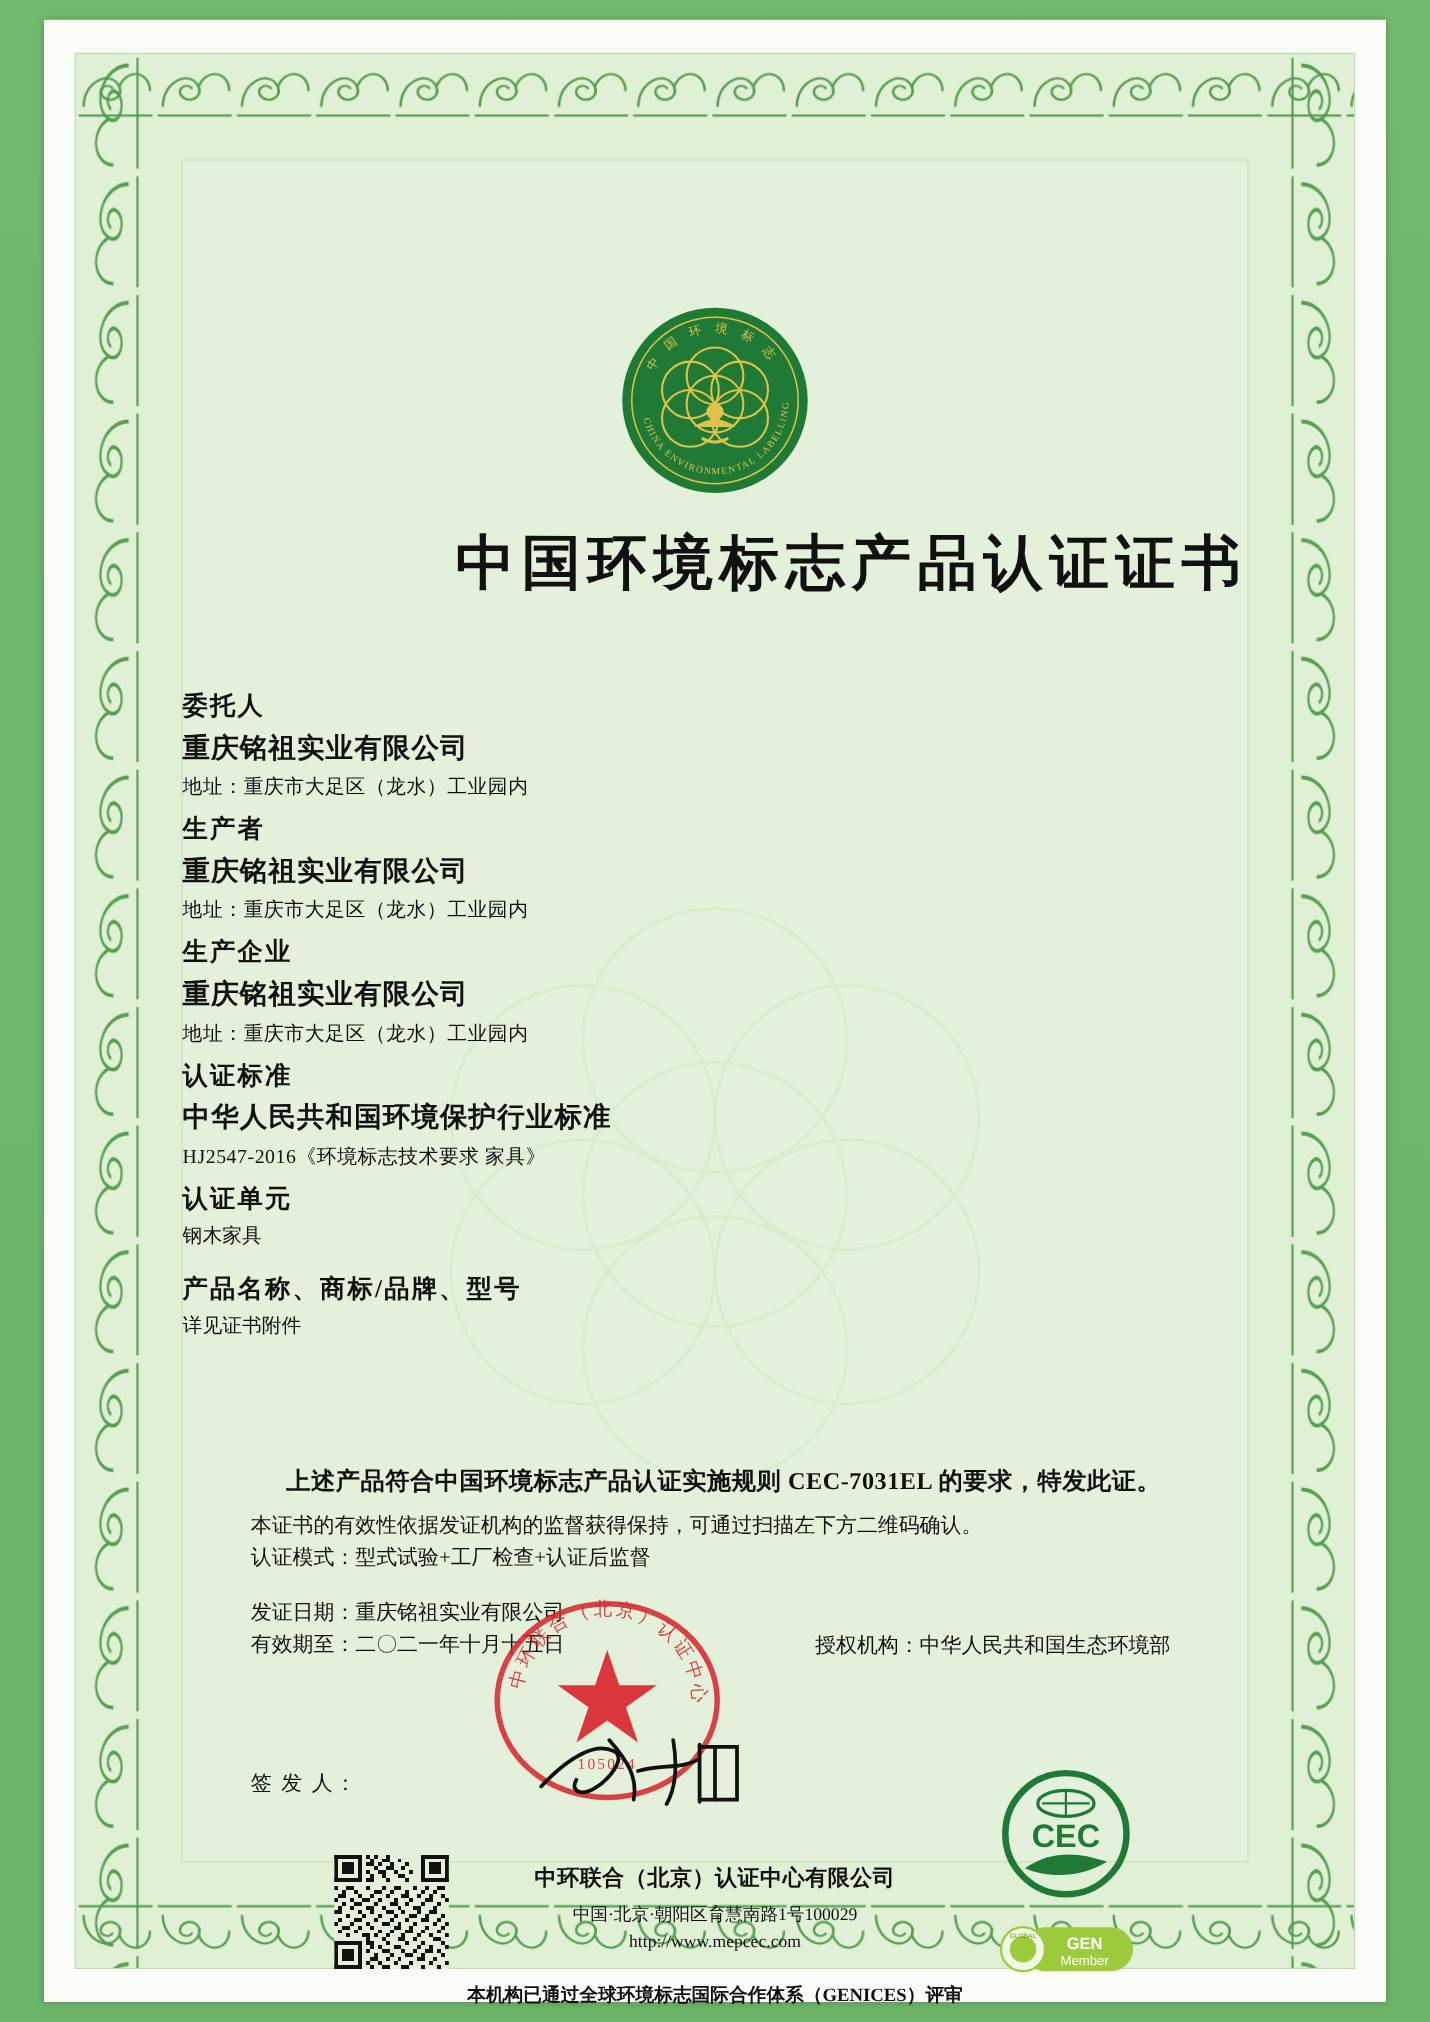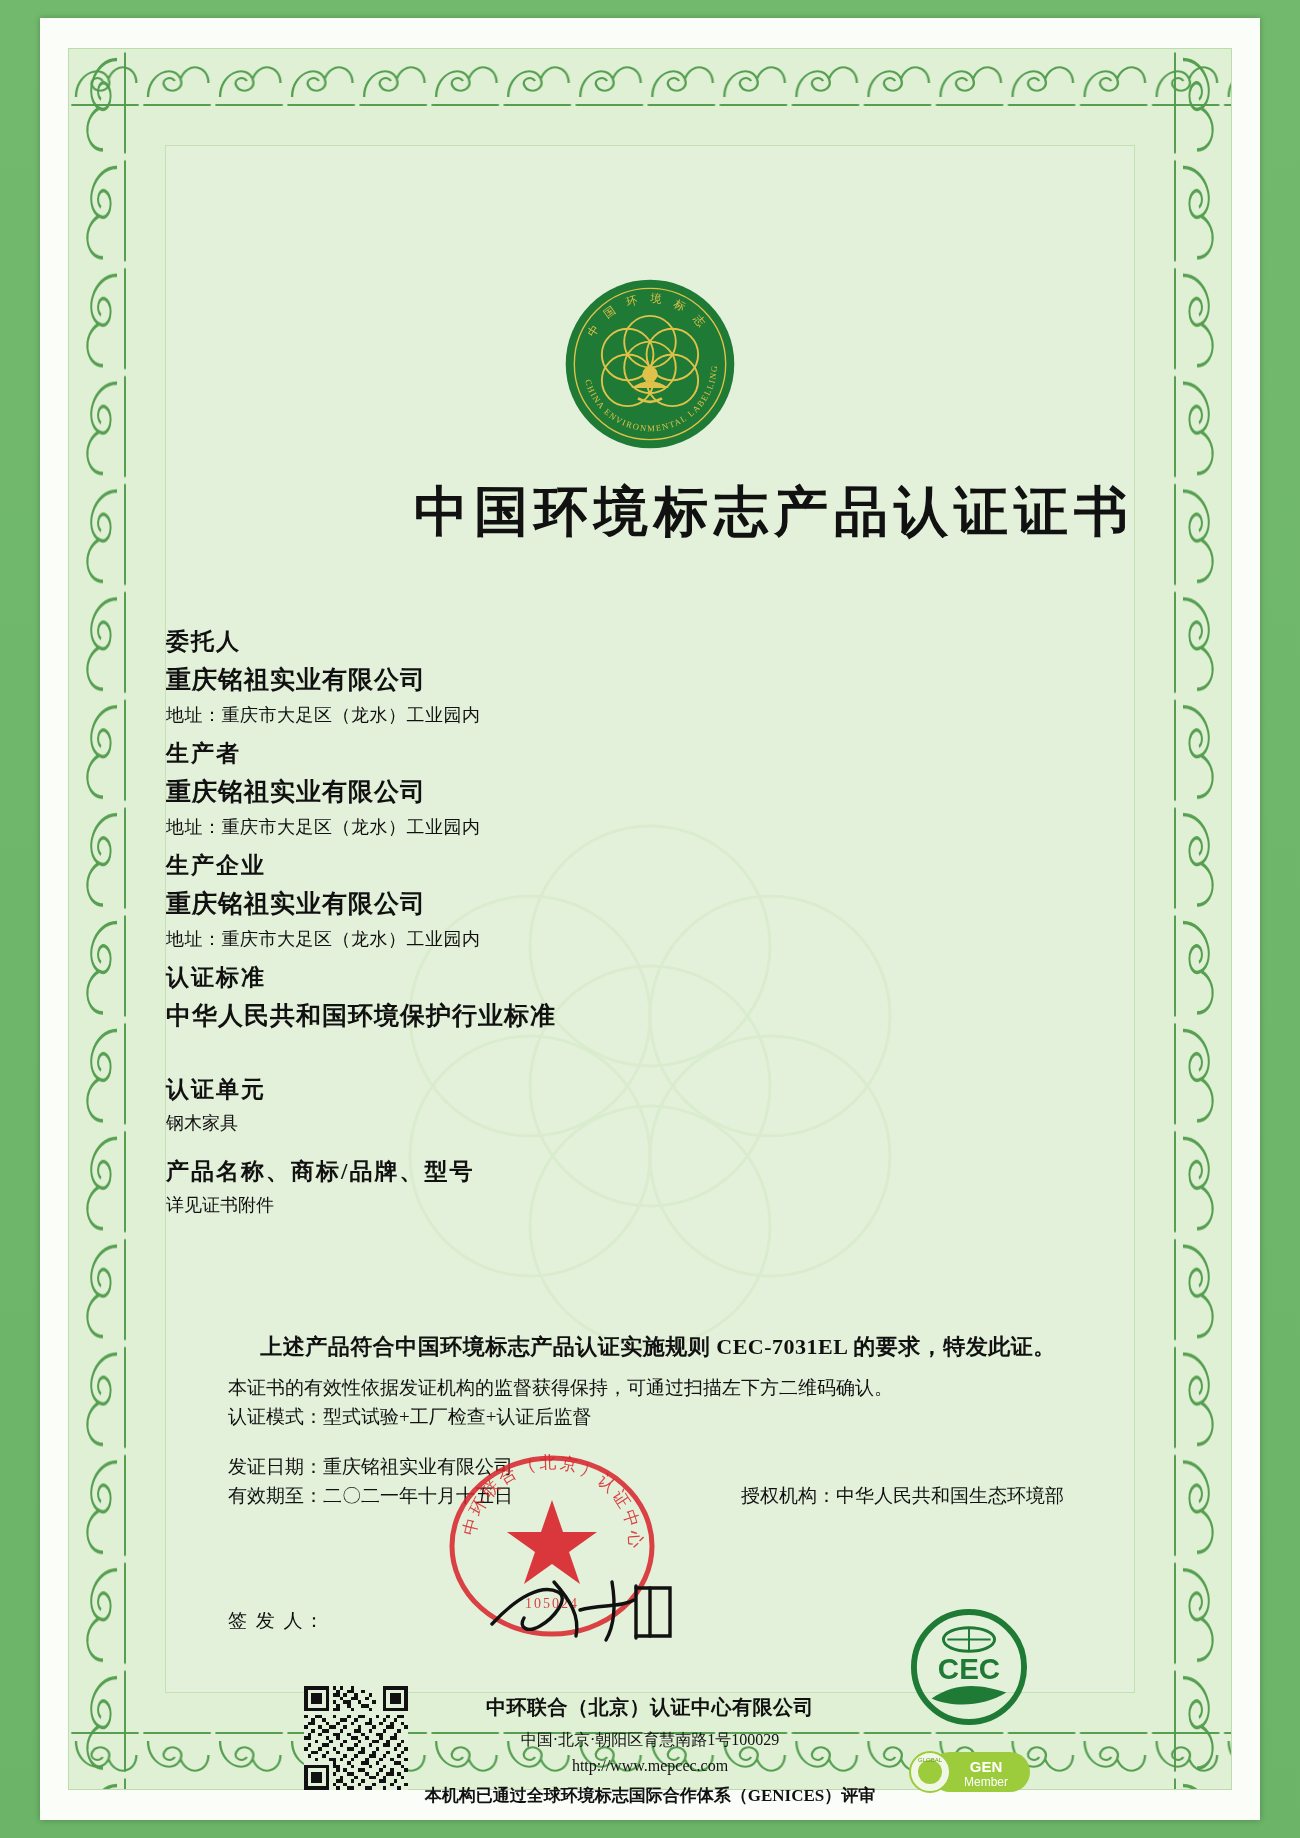--- a/index.html
+++ b/index.html
@@ -123,21 +123,21 @@
   .qr{
     position:absolute;left:138px;top:1540px;width:104px;height:104px;
   }
   
   .footer{
     position:absolute;left:0;right:0;top:1548px;text-align:center;color:#111;
   }
   .f1{font-size:20px;font-weight:bold;letter-spacing:.5px;}
   .f2{font-size:16px;margin-top:9px;}
   .f3{font-size:16px;margin-top:6px;}
-  .f4{font-size:17px;margin-top:9px;font-weight:bold;}
+  .f4{font-size:17px;margin-top:27px;font-weight:bold;}
   
   .ceclogo{
     position:absolute;right:106px;top:1462px;width:118px;height:118px;
   }
   .genlogo{
     position:absolute;right:100px;top:1600px;width:130px;height:52px;
   }
   .nowrap{white-space:nowrap;}
 </style>
 </head>
@@ -245,20 +245,21 @@
 
         <div class="block" style="top:704px">
           <div class="b-head">生产企业</div>
           <div class="b-main">重庆铭祖实业有限公司</div>
           <div class="b-sub">地址：重庆市大足区（龙水）工业园内</div>
         </div>
 
         <div class="block" style="top:816px">
           <div class="b-head">认证标准</div>
           <div class="b-main">中华人民共和国环境保护行业标准</div>
+          <div class="b-sub">HJ2547-2016《环境标志技术要求 家具》</div>
         </div>
 
         <div class="block" style="top:928px">
           <div class="b-head">认证单元</div>
           <div class="b-small">钢木家具</div>
         </div>
 
         <div class="block" style="top:1010px">
           <div class="b-head">产品名称、商标/品牌、型号</div>
           <div class="b-small">详见证书附件</div>

